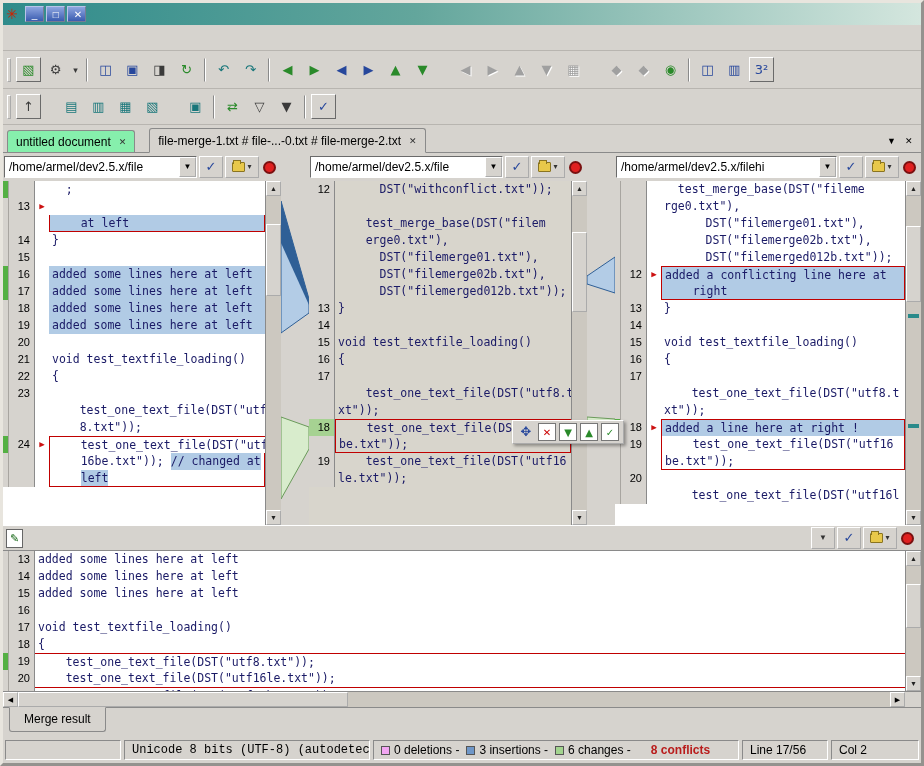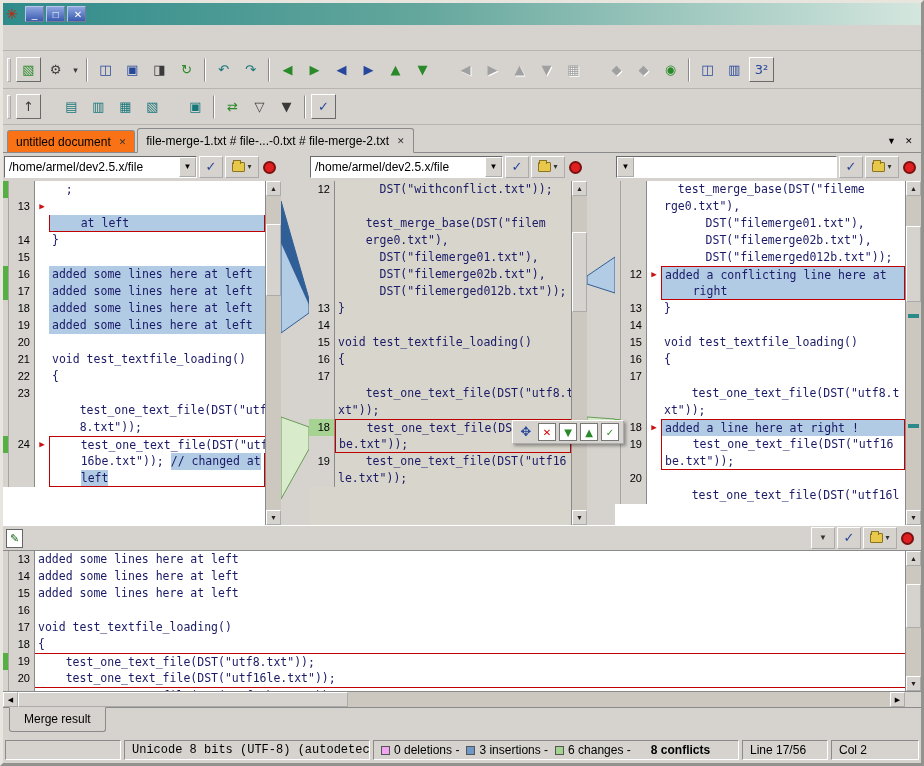--- a/index.html
+++ b/index.html
@@ -36,22 +36,22 @@
     font-family:"DejaVu Sans",sans-serif;}
   .tb.narrow{width:11px;font-size:9px;}
   .tb.raised{border:1px solid;border-color:#fff #6a6a6a #6a6a6a #fff;}
   .tb.sep{width:2px;height:24px;border-left:1px solid #8a8a8a;border-right:1px solid #fff;margin:0 4px;background:none;}
   .tb.gap{width:14px;border:none;}
   .c-blue{color:#27479c;} .c-green{color:#2a8a2a;} .c-teal{color:#17767a;}
   .c-red{color:#c00;} .c-dark{color:#3a3a3a;} .disabled{color:#a0a0a0;text-shadow:1px 1px 0 #fff;}
   
   .tabbar{height:28px;flex:0 0 28px;display:flex;align-items:flex-end;padding:0 4px;border-bottom:1px solid #8a8a8a;background:var(--bg);}
   .tab{display:inline-flex;align-items:center;height:22px;padding:0 8px;margin-right:2px;
-    border:1px solid #8a8a8a;border-bottom:none;border-radius:3px 3px 0 0;background:#f97316;font-size:12px;white-space:nowrap;}
-  .tab.active{height:25px;background:var(--bg);margin-bottom:-1px;border-bottom:1px solid var(--bg);}
+    border:1px solid #8a8a8a;border-bottom:none;border-radius:3px 3px 0 0;background:#86efac;font-size:12px;white-space:nowrap;}
+  .tab.active{height:25px;background:var(--bg);margin-bottom:-1px;border-bottom:1px solid var(--bg);margin-left:12px;}
   .tab-close{margin-left:8px;font-size:9px;color:#333;}
   .tabbar-spacer{flex:1;}
   .tabbar-btn{width:18px;height:18px;border:none;background:none;font-size:9px;line-height:18px;text-align:center;margin-bottom:3px;}
   
   .pathrow{height:28px;flex:0 0 28px;display:flex;background:var(--bg);}
   .pgroup{display:flex;align-items:center;height:28px;padding:2px 1px;}
   .gapcol{width:28px;height:100%;}
   .combo{flex:1;height:22px;display:flex;border:1px solid;border-color:#6a6a6a #fff #fff #6a6a6a;background:#fff;overflow:hidden;}
   .combo-text{flex:1;font-size:12px;line-height:20px;padding-left:4px;white-space:nowrap;overflow:hidden;}
   .combo-btn{width:17px;background:var(--bg);border:1px outset #fff;font-size:8px;line-height:18px;text-align:center;}
@@ -105,21 +105,21 @@
   
   .mergetabs{height:30px;flex:0 0 30px;background:var(--bg);border-top:1px solid #8a8a8a;padding-left:6px;}
   .btab{display:inline-block;padding:4px 14px 5px;border:1px solid #8a8a8a;border-top:1px solid var(--bg);
     border-radius:0 0 3px 3px;background:var(--bg);margin-top:-1px;font-size:12px;}
   .statusbar{height:26px;flex:0 0 26px;display:flex;align-items:center;padding:0 2px;gap:3px;}
   .spanel{height:20px;border:1px solid;border-color:#8a8a8a #fff #fff #8a8a8a;
     font-size:12px;line-height:18px;padding:0 7px;white-space:nowrap;overflow:hidden;display:flex;align-items:center;}
   .sp0{width:116px;} .sp1{width:246px;font-family:Liberation Mono, monospace;} .sp2{flex:1;} .sp3{width:86px;} .sp4{flex:0 0 88px;}
   .count{display:inline-flex;align-items:center;margin-right:7px;}
   .sw{width:9px;height:9px;border:1px solid #555;margin-right:4px;display:inline-block;}
-  .conflicts .ct{color:#000000;font-weight:bold;}
+  .conflicts .ct{color:#b91c1c;font-weight:bold;}
   
   .floatbar{position:absolute;left:509px;top:417px;display:flex;align-items:center;gap:3px;
     background:var(--bg);border:1px outset #fff;padding:2px 4px;box-shadow:2px 2px 3px rgba(0,0,0,.35);}
   .fbtn{width:18px;height:18px;border:none;background:none;font-size:13px;line-height:18px;text-align:center;padding:0;font-family:"DejaVu Sans",sans-serif;}
   .fbtn.pg{background:#fff;border:1px solid #777;font-size:10px;line-height:15px;}
 </style>
 </head>
 <body>
 
 <div class="window">
@@ -251,20 +251,21 @@
         </button>
       <button class="pbtn wide">
           <span class="folder"></span>
           <span class="mini">▾</span>
         </button>
       <span class="target"></span>
     </div>
     <div class="gapcol"></div>
     <div class="pgroup" style="width:306px;">
       <div class="combo">
+        <span class="combo-text">/home/armel/dev2.5.x/filehi</span>
         <span class="combo-btn">▼</span>
       </div>
       <button class="pbtn">
           <span class="c-blue">✓</span>
         </button>
       <button class="pbtn wide">
           <span class="folder"></span>
           <span class="mini">▾</span>
         </button>
       <span class="target"></span>

